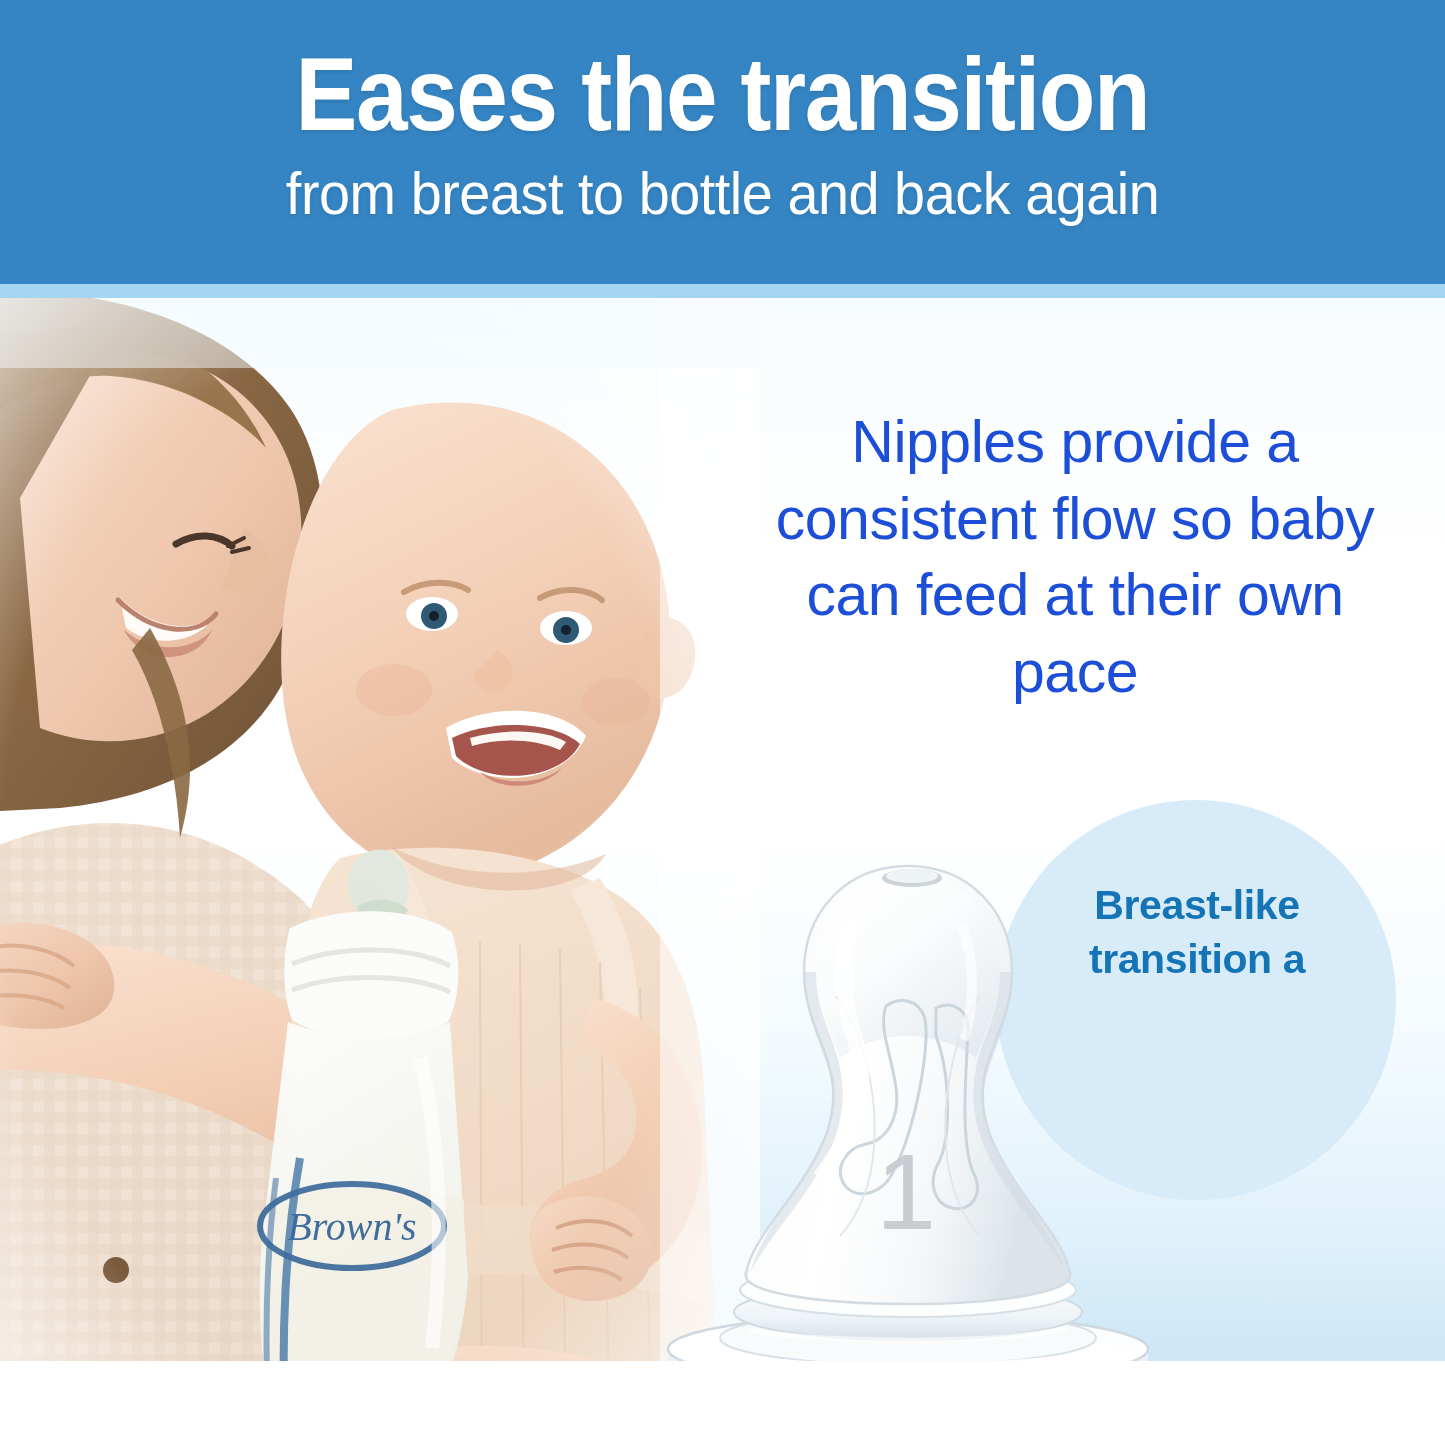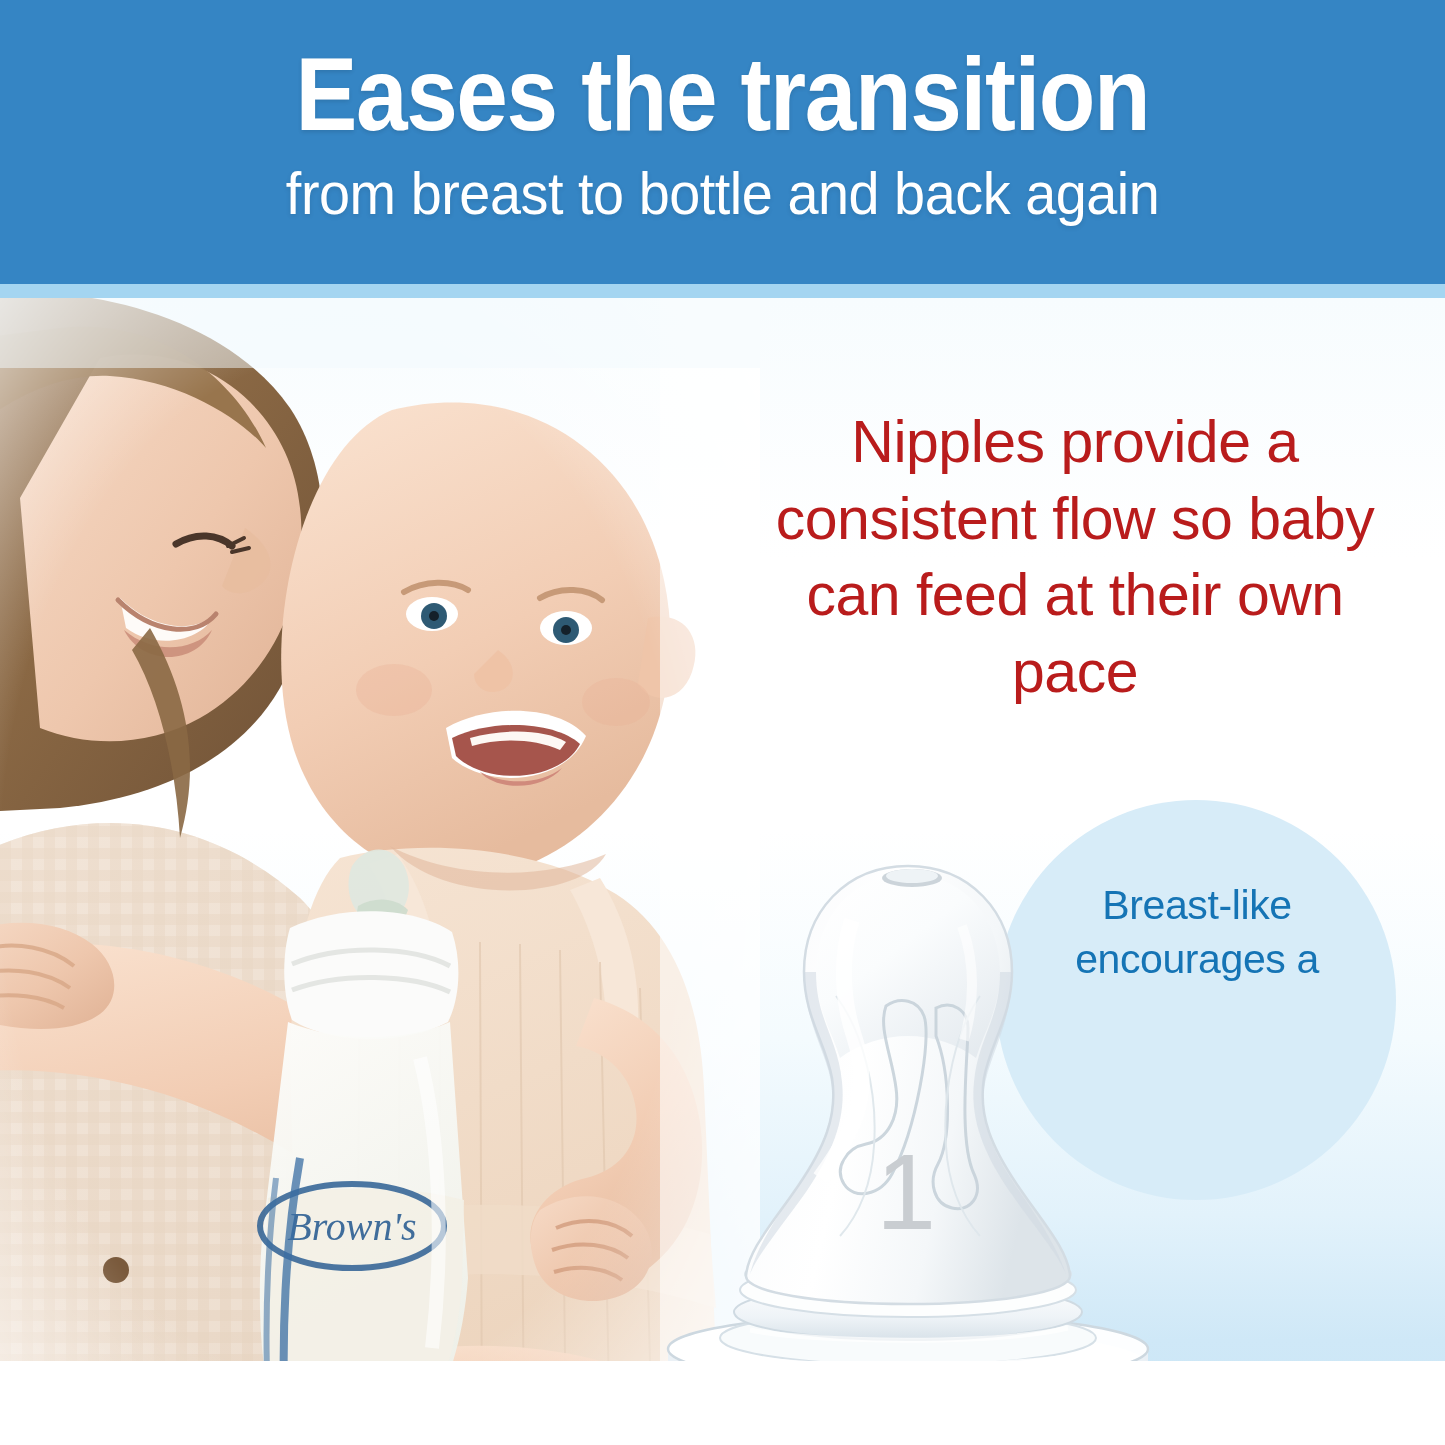--- a/index.html
+++ b/index.html
@@ -72,21 +72,21 @@
     white-space:nowrap;
     text-shadow:0 2px 5px rgba(0,0,0,0.10);
   }
 
   
   .headline {
     position:absolute;
     left:770px; top:404px;
     width:610px;
     text-align:center;
-    color:#b91c1c;
+    color:#1d4ed8;
     font-size:59px;
     font-weight:300;
     line-height:1.30;
     letter-spacing:-0.5px;
     z-index:12;
   }
 
   
   .badge-circle {
     position:absolute;
@@ -96,21 +96,21 @@
     background:#d7ecf8;
     z-index:14;
   }
   .badge-text {
     position:absolute;
     left:1016px; top:878px;
     width:362px;
     text-align:center;
     color:#1574b5;
     font-size:41px;
-    font-weight:normal;
+    font-weight:bold;
     line-height:1.32;
     letter-spacing:-0.4px;
     z-index:16;
   }
   .badge-text span { display:block; }
 
   
   .photo {
     position:absolute; left:0; top:298px;
     width:760px; height:1147px;
@@ -372,16 +372,16 @@
 
       <path d="M 70 524 C 150 542 380 542 466 522" stroke="#ffffff" stroke-width="8" fill="none" opacity="0.85"></path>
       <path d="M 110 500 C 180 514 360 514 428 498" stroke="#ffffff" stroke-width="5" fill="none" opacity="0.7"></path>
     </svg>
   </div>
 
   <div class="flow-number">1</div>
 
   <div class="badge-text">
     <span>Breast-like</span>
-    <span>encourages a</span>
+    <span>transition a</span>
   </div>
 
 </div>
 
 </body></html>

